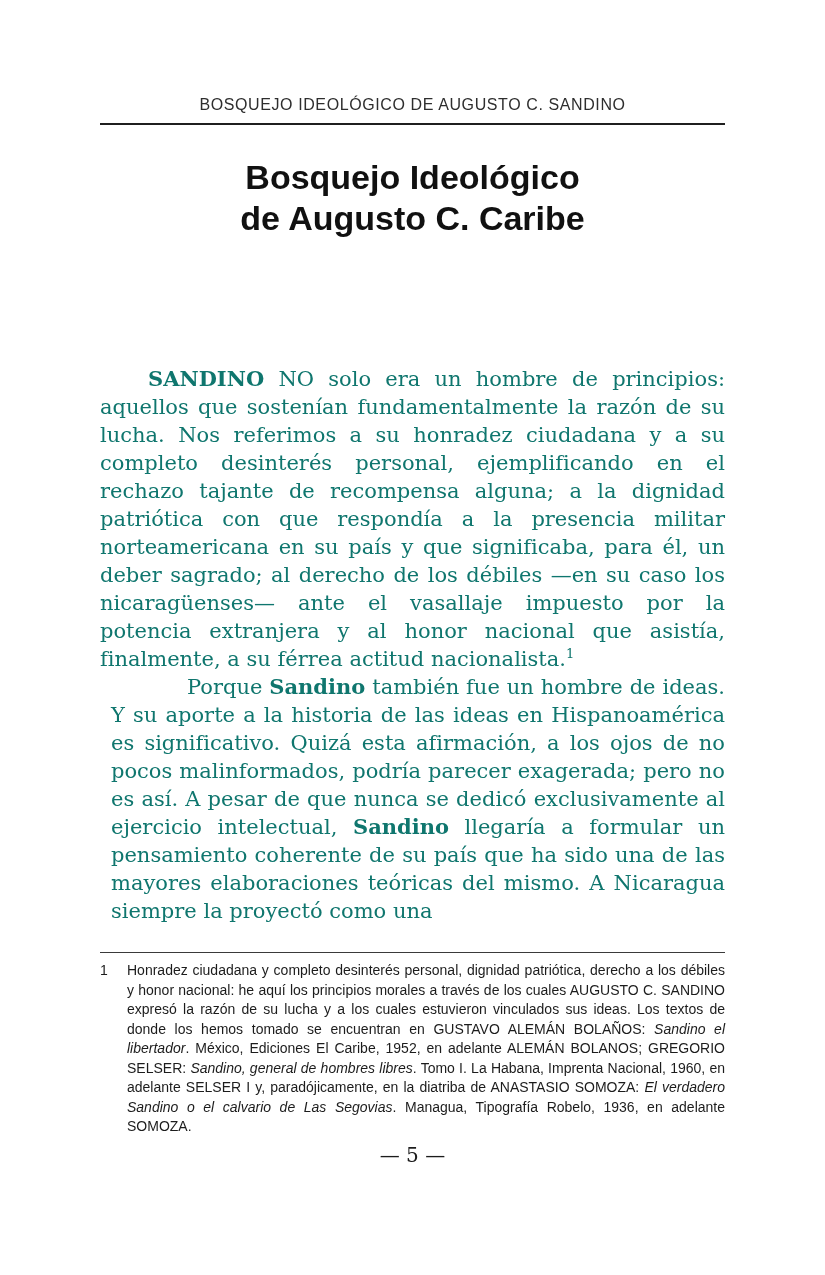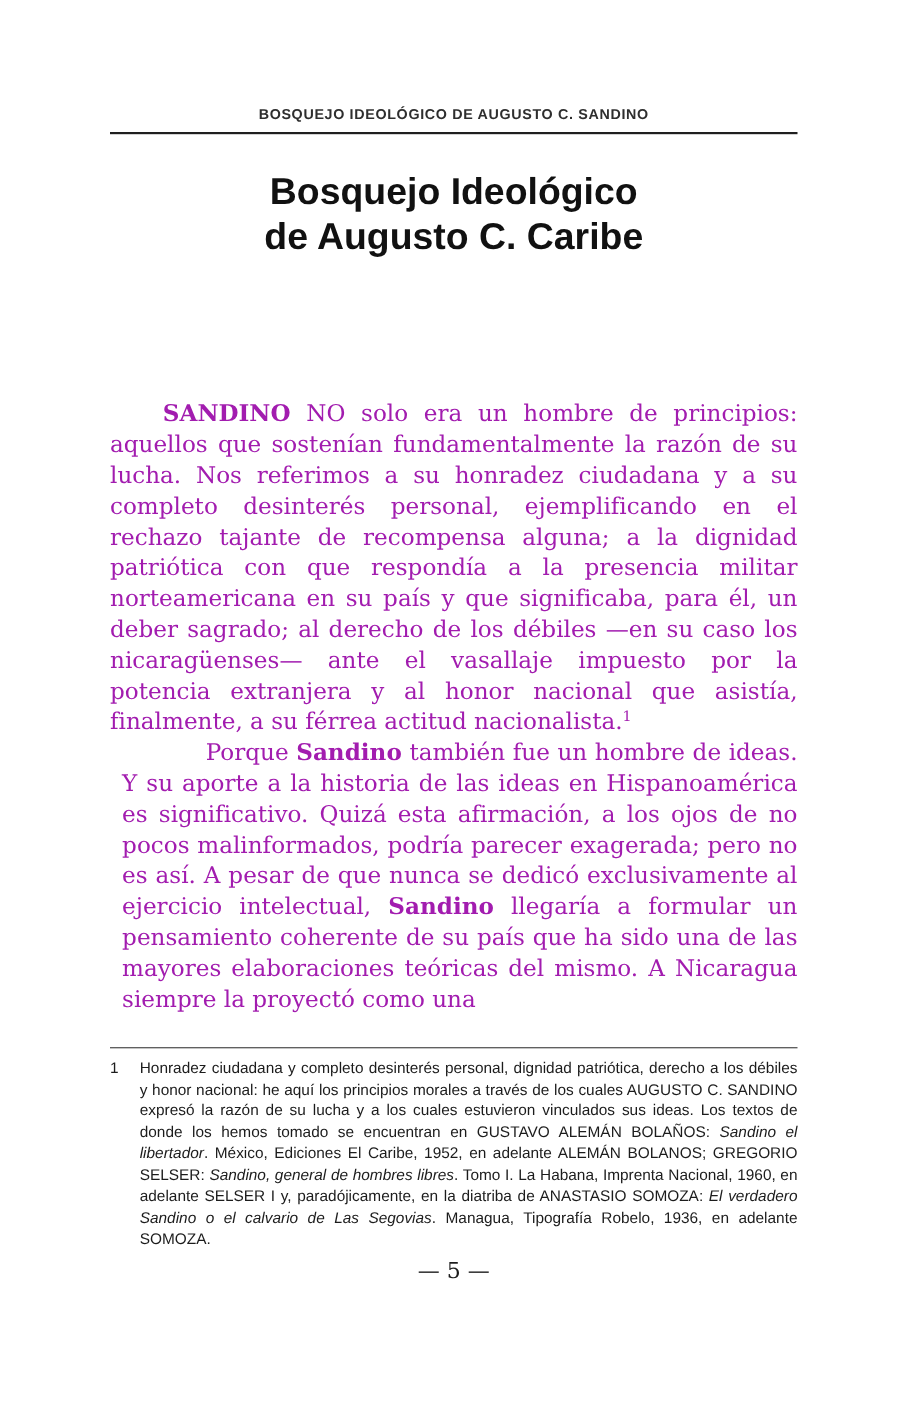--- a/index.html
+++ b/index.html
@@ -13,22 +13,22 @@
     height: 1275px;
     background: #ffffff;
     overflow: hidden;
     box-sizing: border-box;
     padding: 96px 100px 0 100px;
     font-family: "DejaVu Serif", "Liberation Serif", serif;
     color: #1a1a1a;
   }
   .running-header {
     font-family: "Liberation Sans", sans-serif;
-    font-size: 13px;
-    font-weight: 700;
+    font-size: 16px;
+    font-weight: 400;
     letter-spacing: 0.6px;
     color: #2e2e2e;
     text-align: center;
     padding-bottom: 9px;
     border-bottom: 2px solid #1f1f1f;
   }
   .page-title {
     margin: 32px 0 0 0;
     font-family: "Liberation Sans", sans-serif;
     font-size: 34px;
@@ -37,21 +37,21 @@
     color: #111;
     letter-spacing: 0px;
     text-align: center;
   }
   .page-title span { display: block; }
   .body-text {
     margin-top: 126px;
     font-size: 21px;
     line-height: 28px;
     text-align: justify;
-    color: #a21caf;
+    color: #0f766e;
   }
   .body-text p {
     margin: 0;
   }
   .body-text p.p1 { text-indent: 48px; }
   .body-text p.p2 { text-indent: 76px; margin-left: 11px; }
   .seg-bold { font-weight: 700; }
   .seg-italic { font-style: italic; }
   sup.seg-sup {
     font-size: 13px;

